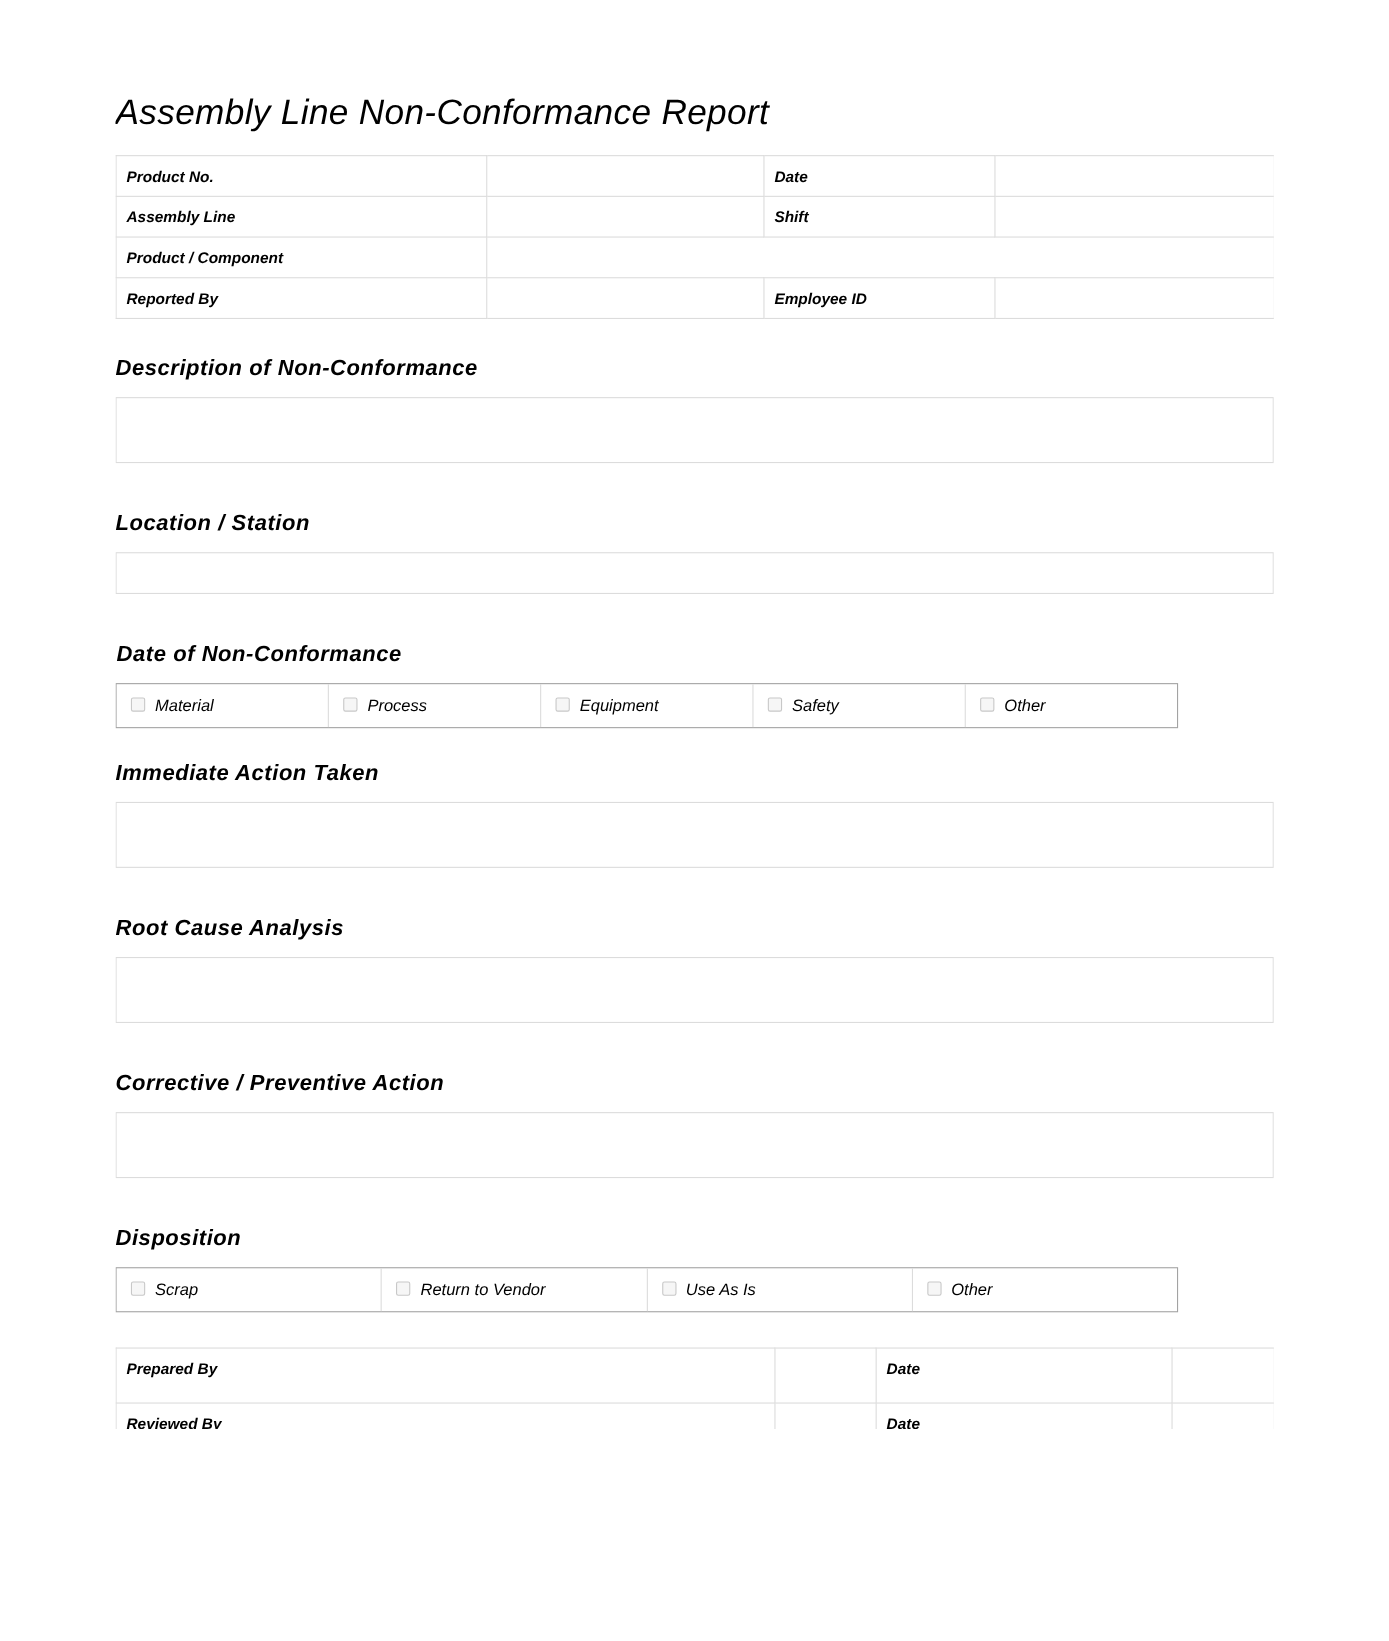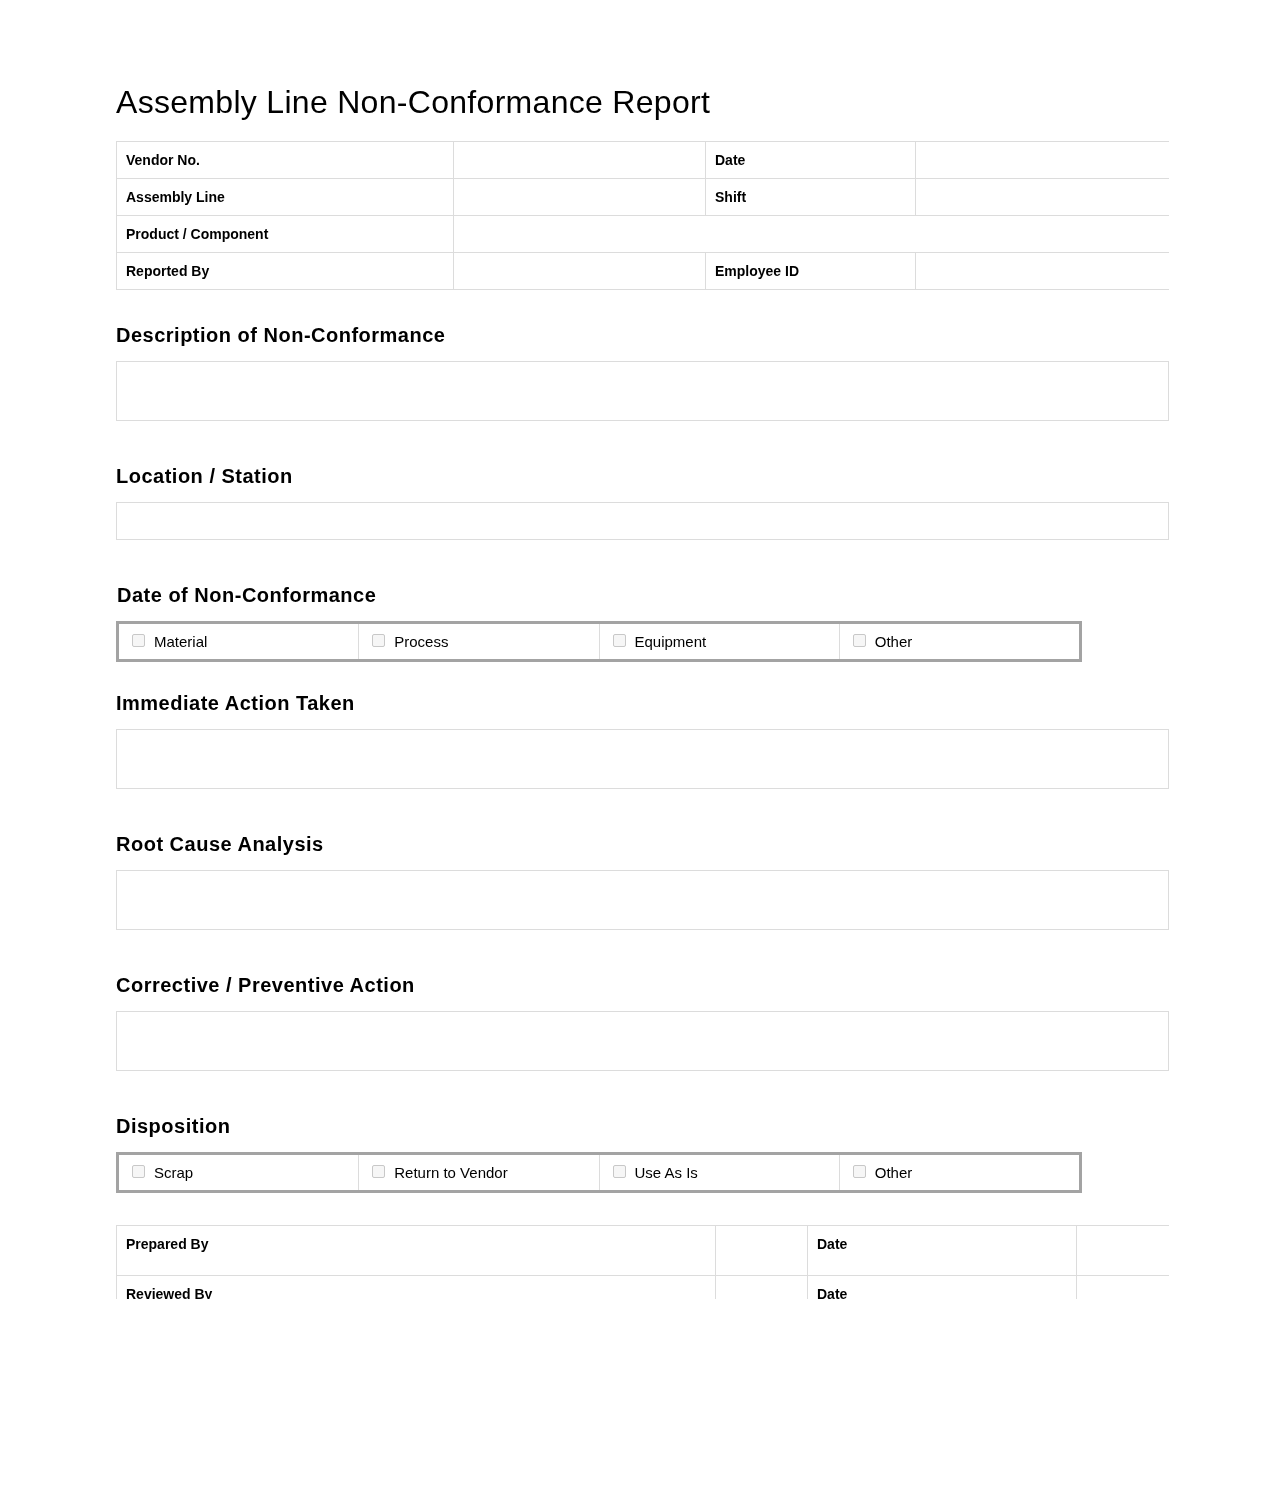--- a/index.html
+++ b/index.html
@@ -1,25 +1,25 @@
 <!DOCTYPE html>
 <html><head>
 <meta charset="utf-8">
 <style>
   html, body { margin: 0; padding: 0; background: #ffffff; }
   body { width: 1263px; height: 1492px; position: relative; font-family: "Liberation Sans", sans-serif; color: #000; }
-  .page { position: absolute; left: 116px; top: 0; width: 1053px; height: 1299px; overflow: hidden; }
+  .page { position: absolute; left: 105px; top: 0; width: 1053px; height: 1299px; overflow: hidden; font-style: italic; }
   .title { position: absolute; left: 0; top: 82px; margin: 0; font-size: 32px; font-weight: normal; letter-spacing: 0.3px; line-height: 40px; white-space: nowrap; }
   table { border-collapse: collapse; table-layout: fixed; }
   .info-table { position: absolute; left: 0; top: 141px; width: 1053px; }
   .info-table td { border: 1px solid #dcdcdc; height: 37px; padding: 0 0 0 9px; font-size: 14px; font-weight: bold; vertical-align: middle; box-sizing: border-box; }
   .info-table td.val { font-weight: normal; }
   .section-heading { position: absolute; left: 0; margin: 0; font-size: 20px; font-weight: bold; letter-spacing: 0.5px; line-height: 22px; white-space: nowrap; }
   .text-box { position: absolute; left: 0; width: 1053px; border: 1px solid #dcdcdc; box-sizing: border-box; background: #fff; }
-  .cb-row { position: absolute; left: 0; width: 966px; height: 41px; display: flex; border: 3px solid #a3a3a3; box-sizing: border-box; }
+  .cb-row { position: absolute; left: 0; width: 966px; height: 41px; display: flex; border: 1px solid #a3a3a3; box-sizing: border-box; }
   .cb-cell { flex: 1 1 0; border-right: 1px solid #dcdcdc; display: flex; align-items: center; padding-left: 13px; font-size: 15px; box-sizing: border-box; }
   .cb-cell:last-child { border-right: none; }
   .cb { width: 11px; height: 11px; border: 1px solid #c8c8c8; border-radius: 2px; background: #f6f6f6; margin-right: 9px; margin-top: -2px; flex: 0 0 auto; }
   .sig-table { position: absolute; left: 0; top: 1225px; width: 1053px; }
   .sig-table td { border: 1px solid #dcdcdc; height: 50px; padding: 10px 0 0 9px; font-size: 14px; font-weight: bold; vertical-align: top; box-sizing: border-box; }
   .sig-table td.val { font-weight: normal; }
 </style>
 </head>
 <body>
 
@@ -29,21 +29,21 @@
 
   <table class="info-table">
     <colgroup>
       <col style="width:337px">
         <col style="width:252px">
         <col style="width:210px">
         <col style="width:254px">
     </colgroup>
     <tbody>
         <tr>
-      <td>Vendor No.</td>
+      <td>Product No.</td>
       <td class="val"></td>
       <td>Date</td>
       <td class="val"></td>
     </tr>
     <tr>
       <td>Assembly Line</td>
       <td class="val"></td>
       <td>Shift</td>
       <td class="val"></td>
     </tr>
@@ -72,20 +72,24 @@
       <span class="cb"></span>
       <span>Material</span>
     </label>
     <label class="cb-cell">
       <span class="cb"></span>
       <span>Process</span>
     </label>
     <label class="cb-cell">
       <span class="cb"></span>
       <span>Equipment</span>
+    </label>
+    <label class="cb-cell">
+      <span class="cb"></span>
+      <span>Safety</span>
     </label>
     <label class="cb-cell">
       <span class="cb"></span>
       <span>Other</span>
     </label>
   </div>
 
   <h2 class="section-heading" style="top:692px">Immediate Action Taken</h2>
   <div class="text-box" style="top:729px;height:60px"></div>
 

